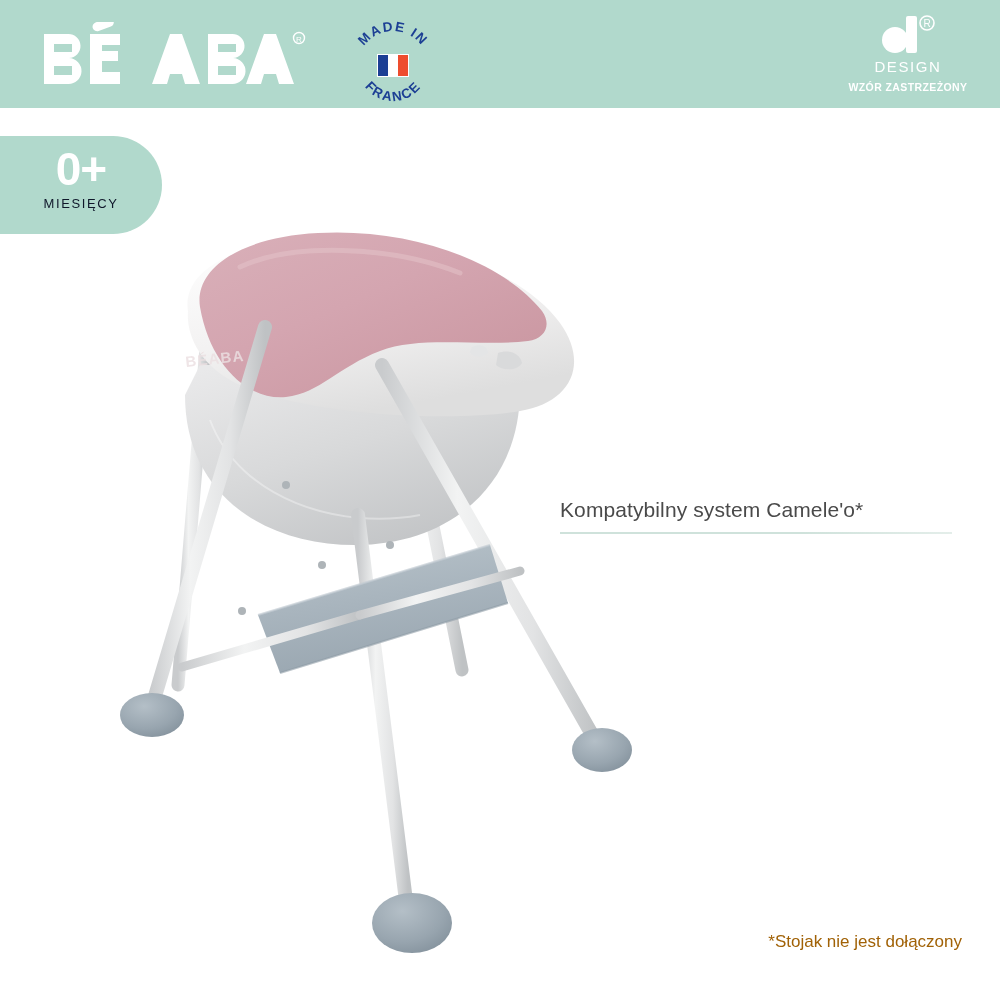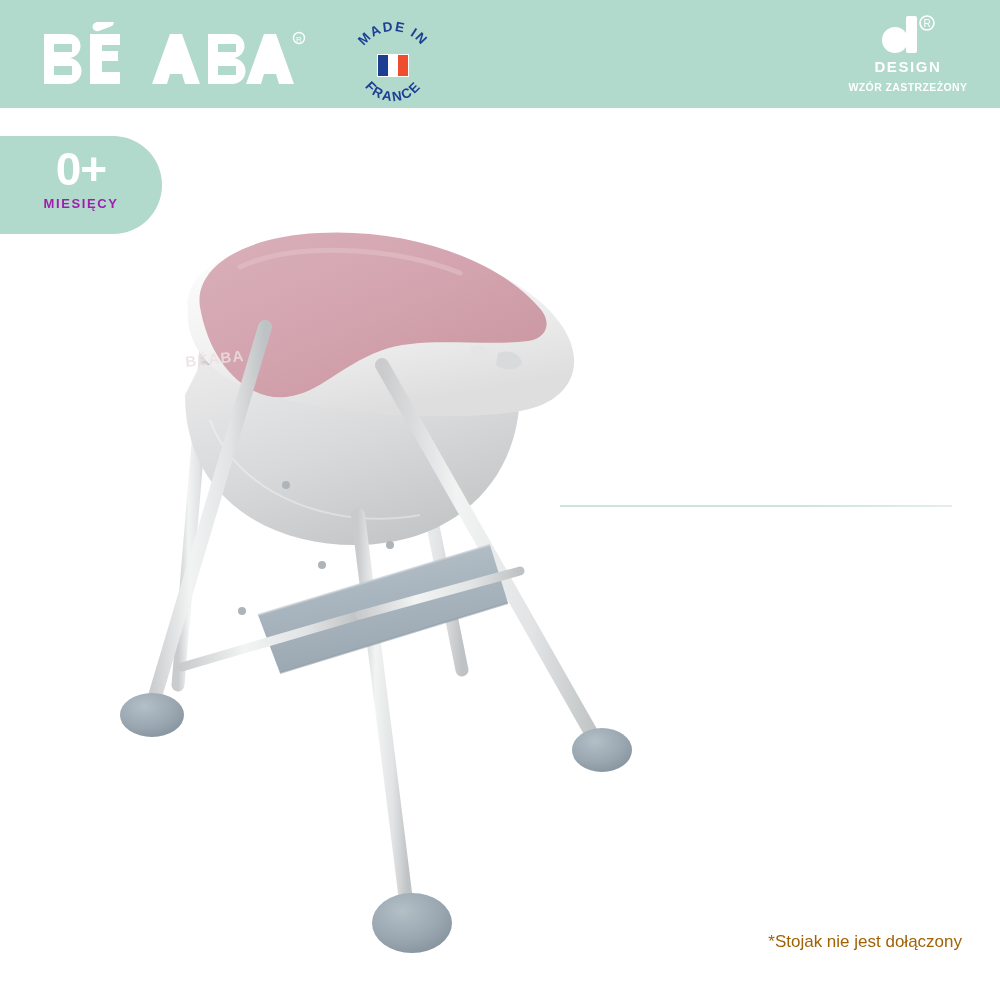--- a/index.html
+++ b/index.html
@@ -31,21 +31,21 @@
   .design-badge {
     position:absolute; right:22px; top:14px;
     width:140px; height:84px;
     text-align:center;
   }
   .design-d-wrap {
     position:relative; height:44px; width:100%;
   }
   .design-d-wrap svg { position:absolute; left:50%; top:0; transform:translateX(-50%); }
   .design-title {
-    font-size:15px; font-weight:bold; letter-spacing:1.6px;
+    font-size:15px; font-weight:normal; letter-spacing:1.6px;
     color:#ffffff; line-height:1; margin-top:1px;
   }
   .design-sub {
     font-size:10.5px; font-weight:bold; letter-spacing:0.4px;
     color:#ffffff; line-height:1; margin-top:8px;
   }
 
   
   .age-badge {
     position:absolute; left:0; top:136px;
@@ -53,21 +53,21 @@
     background:#b1d9cc;
     border-radius:0 49px 49px 0;
     text-align:center;
     padding-top:12px;
   }
   .age-value {
     font-size:46px; font-weight:bold; color:#ffffff;
     line-height:0.95; letter-spacing:-1px;
   }
   .age-unit {
-    font-size:13px; font-weight:bold; color:#a21caf;
+    font-size:13px; font-weight:normal; color:#0f172a;
     letter-spacing:1.6px; margin-top:4px;
   }
 
   
   .product-stage {
     position:absolute; left:90px; top:215px;
     width:580px; height:740px;
   }
   .product-stage svg { display:block; }
 
@@ -268,18 +268,19 @@
 
       <g>
         <ellipse cx="62" cy="500" rx="32" ry="22" fill="url(#footGrad)"></ellipse>
         <ellipse cx="512" cy="535" rx="30" ry="22" fill="url(#footGrad)"></ellipse>
         <ellipse cx="322" cy="708" rx="40" ry="30" fill="url(#footGrad)"></ellipse>
       </g>
     </svg>
   </div>
 
   <div class="callout">
+    <div class="callout-text">Kompatybilny system Camele'o*</div>
     <div class="callout-rule"></div>
   </div>
 
   <div class="footnote">*Stojak nie jest dołączony</div>
 
 </div>
 
 </body></html>

